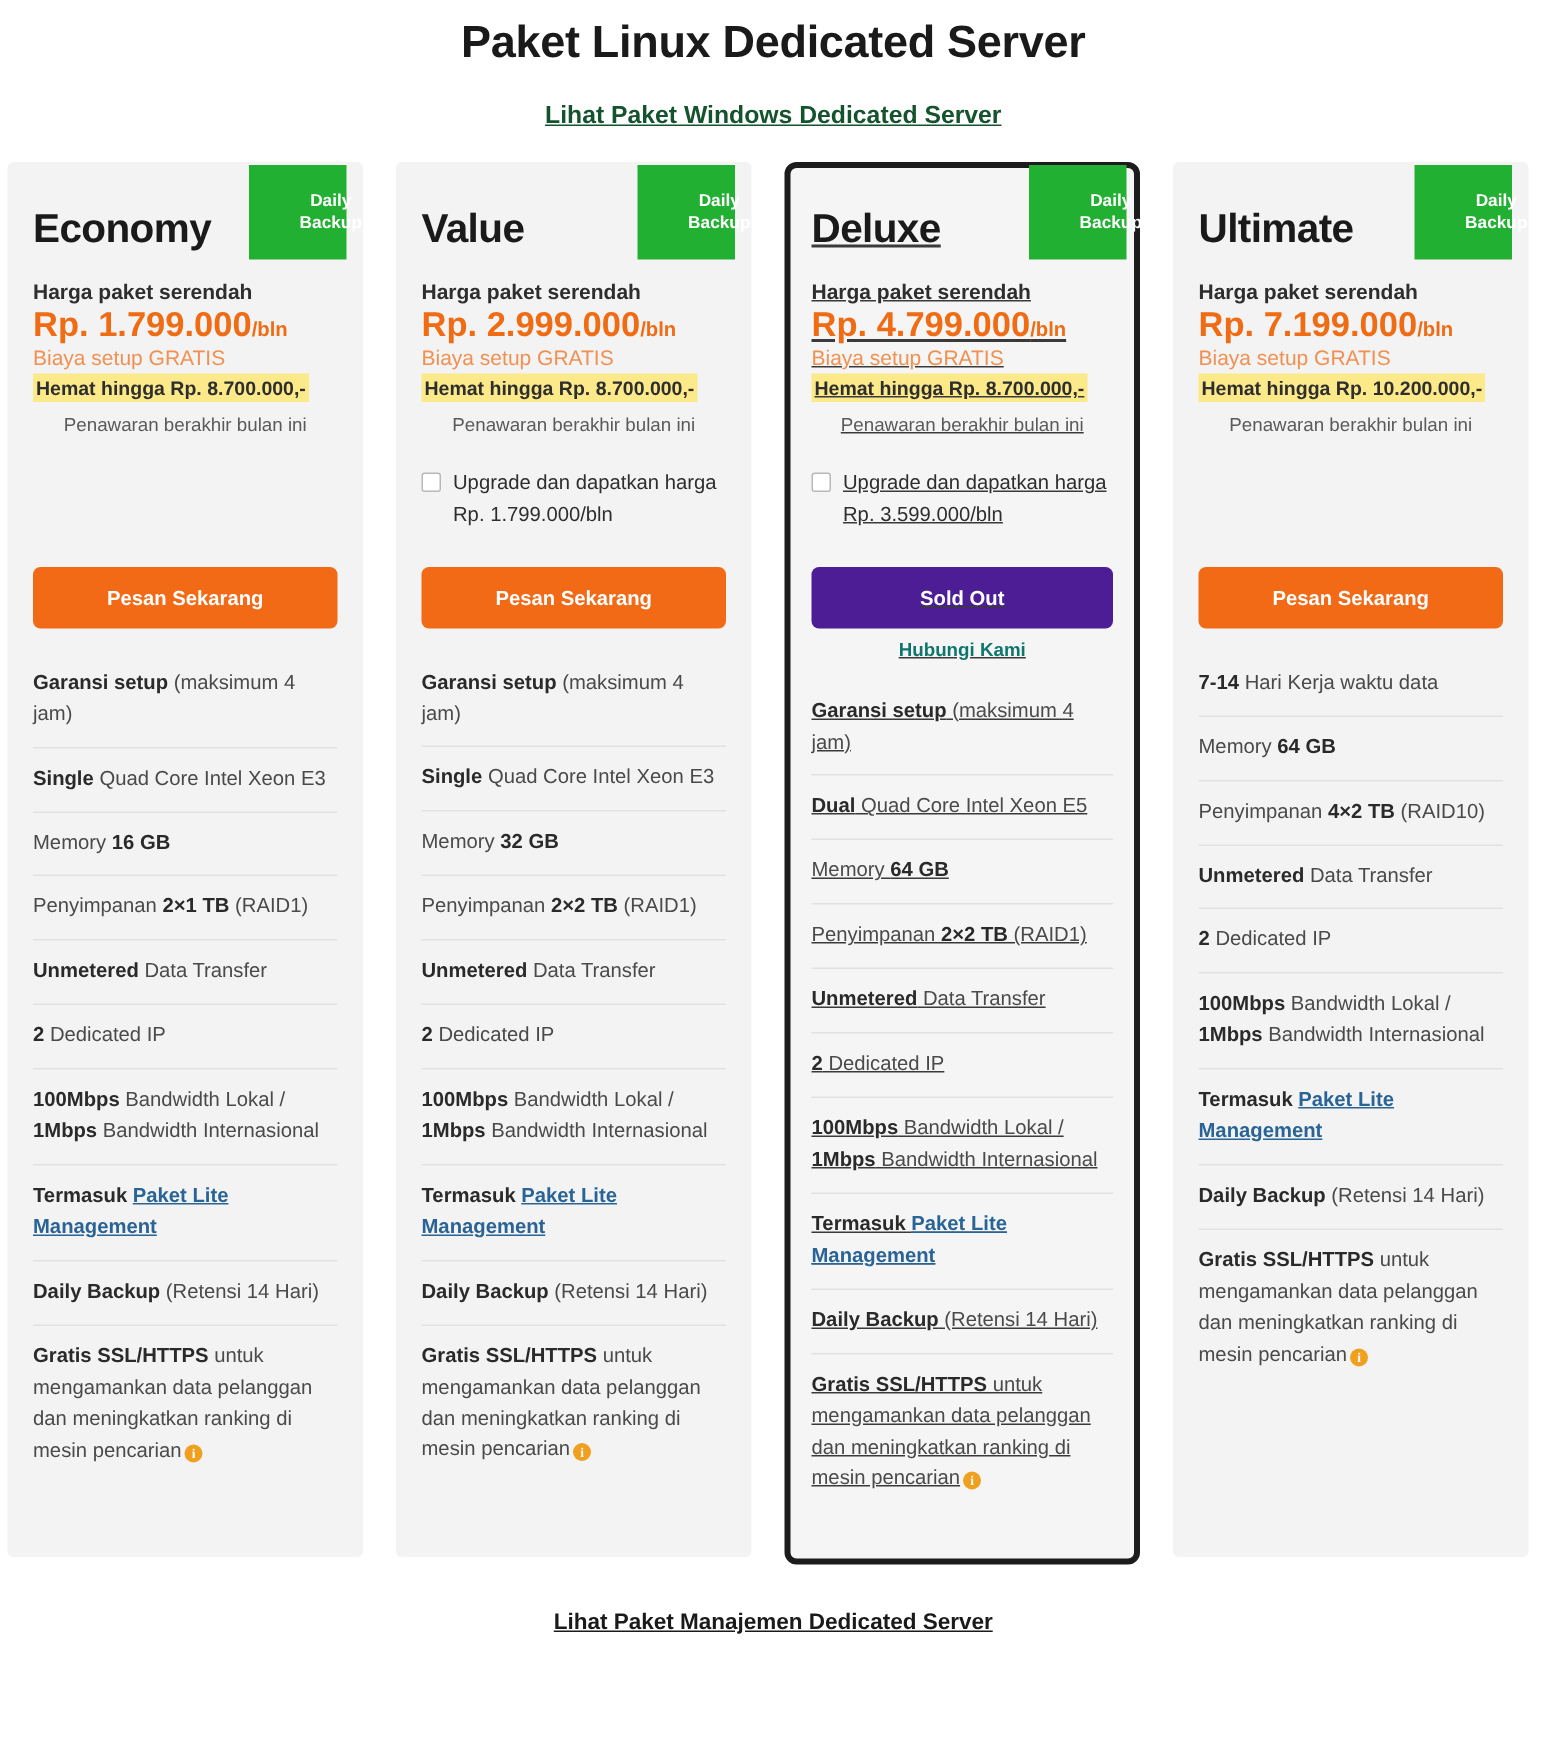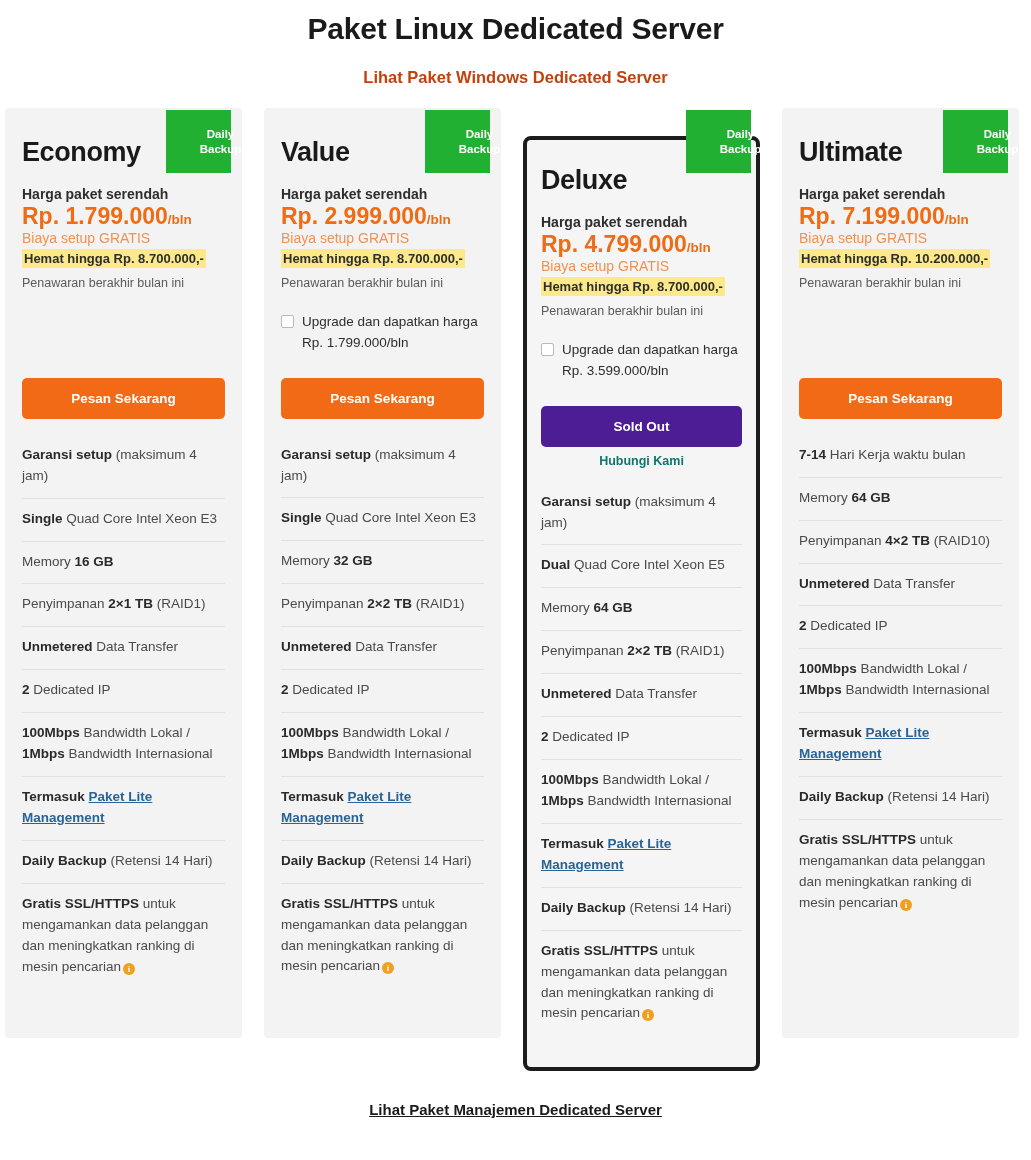--- a/index.html
+++ b/index.html
@@ -28,21 +28,22 @@
     margin: 11px 0 0 0;
     line-height: 1.2;
   }
   .subtitle-wrap {
     text-align: center;
     margin-top: 21px;
   }
   .subtitle-link {
     font-size: 16.5px;
     font-weight: bold;
-    color: #c2410c;
+    color: #14532d;
+    text-decoration: underline;
     cursor: pointer;
   }
 
   
   .cards {
     position: relative;
     margin-top: 21px;
     padding: 0 5px;
     display: flex;
     align-items: flex-start;
@@ -58,23 +59,24 @@
     position: relative;
     background: #f3f3f3;
     border-radius: 4px;
     padding: 30px 17px 16px 17px;
     min-height: 930px;
   }
   .card.featured {
     background: #f5f5f5;
     border: 4px solid #1c1c1c;
     border-radius: 8px;
-    margin-top: 28px;
+    margin-top: 0;
     padding: 26px 14px 16px 14px;
     min-height: 934px;
+    text-decoration: underline;
   }
 
   
   .badge {
     position: absolute;
     top: 2px;
     right: 11px;
     width: 65px;
     height: 63px;
     background: #22b033;
@@ -132,20 +134,21 @@
     background: #fbe98a;
     padding: 2px 2px;
     line-height: 1.6;
     box-decoration-break: clone;
     -webkit-box-decoration-break: clone;
   }
   .offer-note {
     font-size: 12.5px;
     color: #5a5a5a;
     margin-top: 6px;
+    text-align: center;
   }
 
   
   .upgrade {
     display: flex;
     align-items: flex-start;
     gap: 8px;
     margin-top: 22px;
     font-size: 13.5px;
     color: #2e2e2e;
@@ -361,21 +364,21 @@
         <div class="price-label">Harga paket serendah</div>
         <div class="price"><span>Rp. 7.199.000</span><span class="per">/bln</span></div>
         <div class="setup-free">Biaya setup GRATIS</div>
         <div class="savings-wrap"><span class="savings">Hemat hingga Rp. 10.200.000,-</span></div>
         <div class="offer-note">Penawaran berakhir bulan ini</div>
         <div class="spacer-upgrade"></div>
         <div class="cta-row">
           <button class="cta order">Pesan Sekarang</button>
         </div>
         <ul class="features pad-top">
-          <li class="feature"><b>7-14</b><span> Hari Kerja waktu bulan</span></li>
+          <li class="feature"><b>7-14</b><span> Hari Kerja waktu data</span></li>
           <li class="feature"><span>Memory </span><b>64 GB</b></li>
           <li class="feature"><span>Penyimpanan </span><b>4×2 TB</b><span> (RAID10)</span></li>
           <li class="feature"><b>Unmetered</b><span> Data Transfer</span></li>
           <li class="feature"><b>2</b><span> Dedicated IP</span></li>
           <li class="feature"><b>100Mbps</b><span> Bandwidth Lokal / </span><b>1Mbps</b><span> Bandwidth Internasional</span></li>
           <li class="feature"><b>Termasuk </b><a class="lnk">Paket Lite Management</a></li>
           <li class="feature"><b>Daily Backup</b><span> (Retensi 14 Hari)</span></li>
           <li class="feature"><b>Gratis SSL/HTTPS</b><span> untuk mengamankan data pelanggan dan meningkatkan ranking di mesin pencarian</span><span class="info-icon">i</span></li>
         </ul>
       </div>

